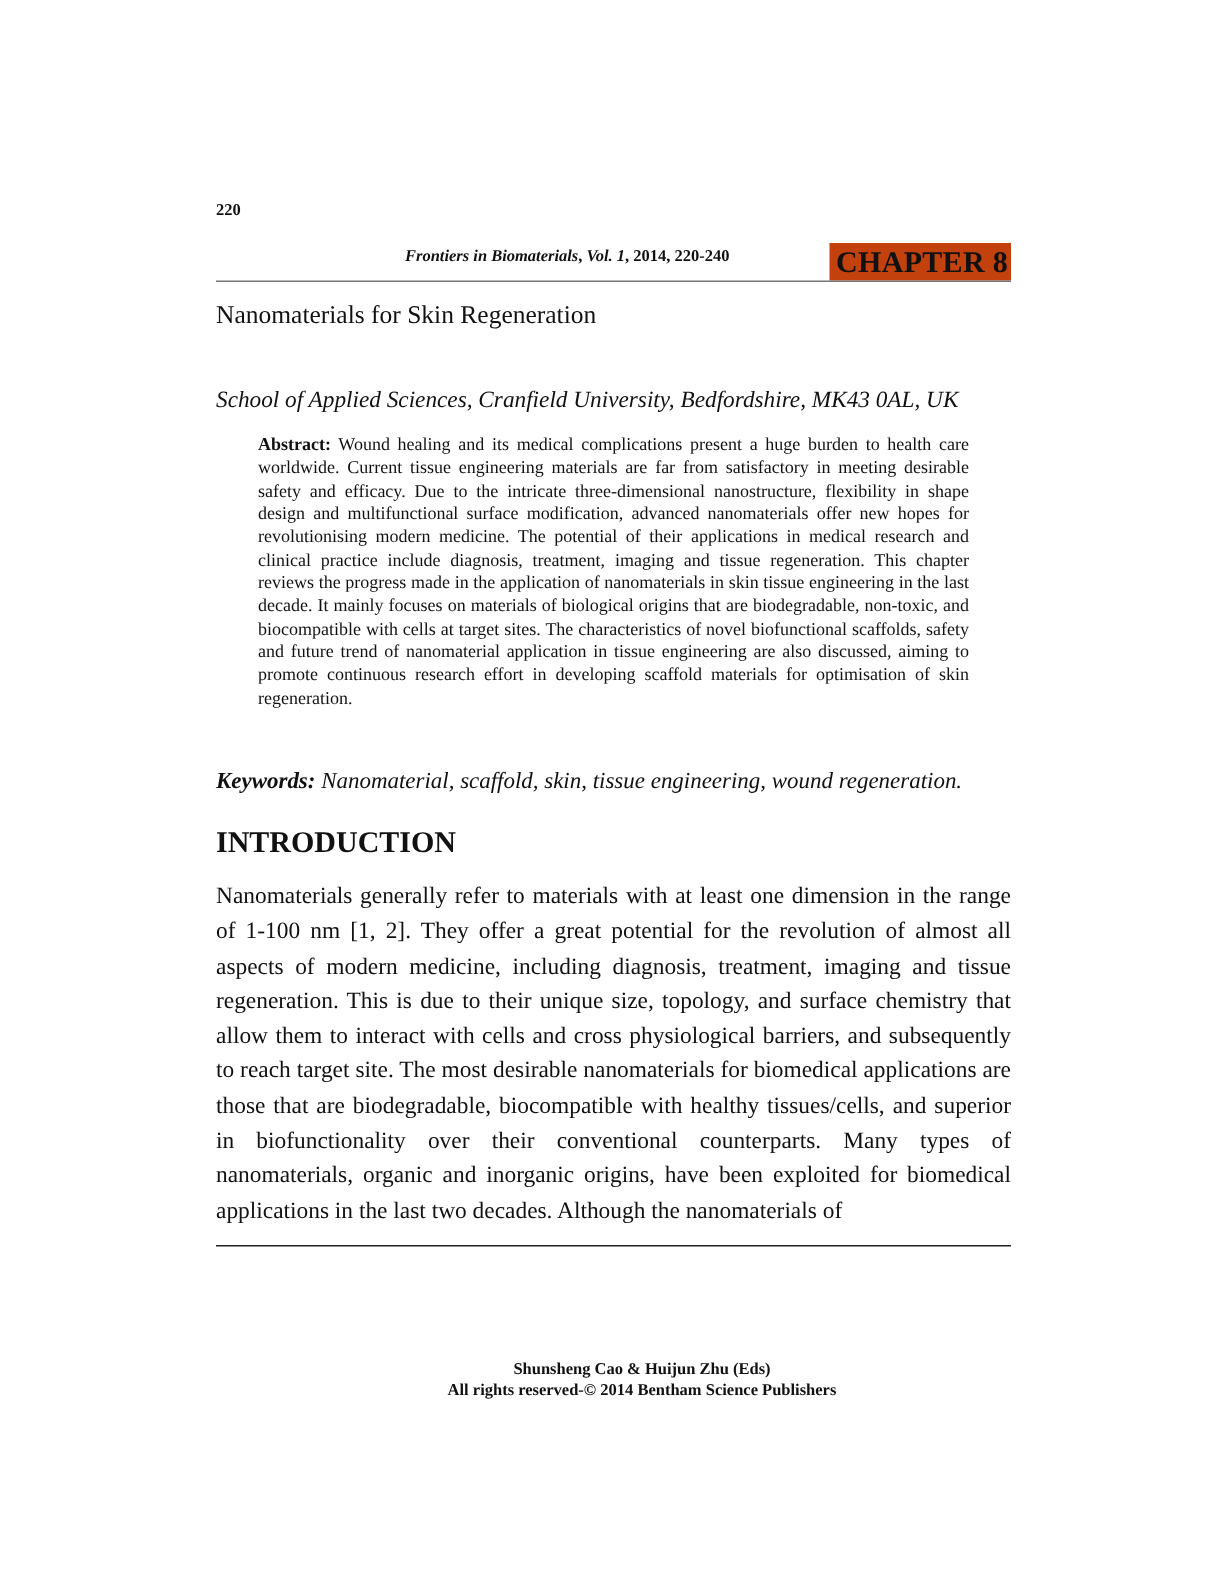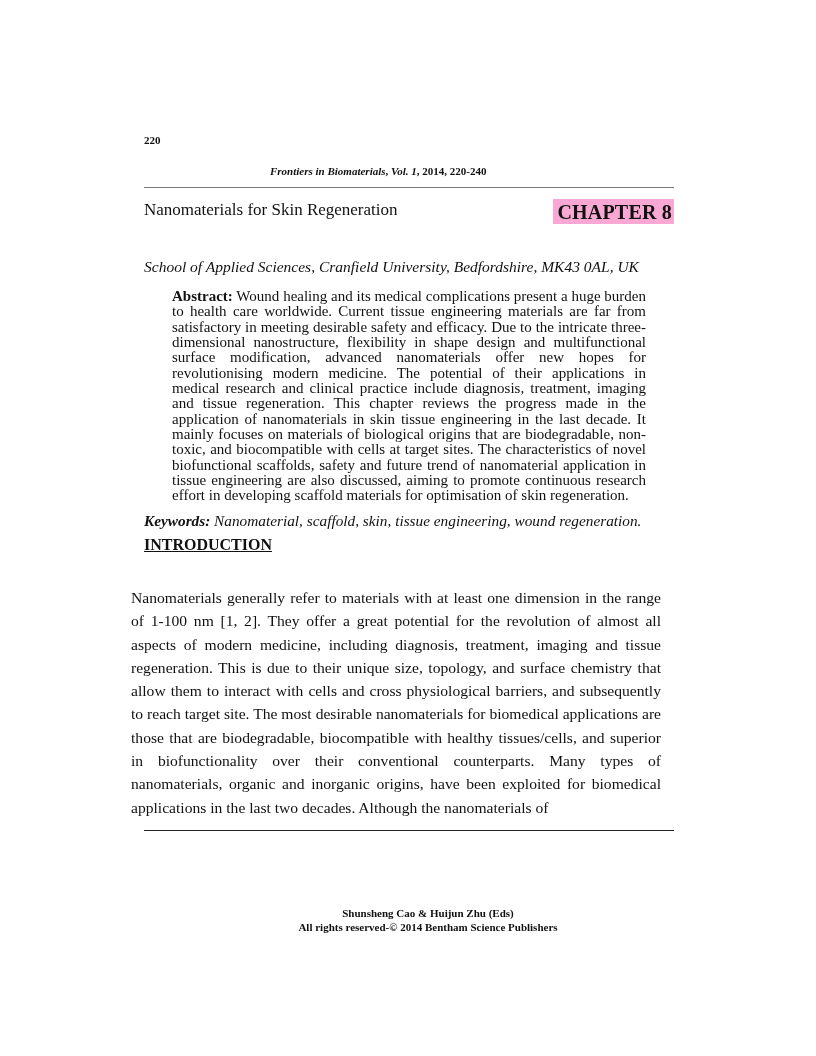--- a/index.html
+++ b/index.html
@@ -3,31 +3,31 @@
   <meta charset="utf-8">
   <style>
     html, body { margin: 0; padding: 0; background: #ffffff; }
     body { width: 816px; height: 1056px; position: relative; font-family: "Liberation Serif", serif; color: #111; }
     .page { position: absolute; left: 0; top: 0; width: 816px; height: 1056px; }
     .abs { position: absolute; }
     .running-head { top: 134px; left: 144px; width: 530px; font-size: 11px; font-weight: bold; }
     .running-head .pnum { position: absolute; left: 0; top: 0; }
     .running-head .journal { position: absolute; left: 126px; top: 0; white-space: nowrap; margin-top: 31px; }
     .running-head .journal i { font-style: italic; }
-    .chapter-box { top: 162px; right: 142px; background: #f9a8d4; font-size: 20px; font-weight: bold; padding: 1px 2px 0 4px; line-height: 24px; letter-spacing: 0.2px; margin-top: 37px; }
+    .chapter-box { top: 162px; right: 142px; background: #c2410c; font-size: 20px; font-weight: bold; padding: 1px 2px 0 4px; line-height: 24px; letter-spacing: 0.2px; }
     .chapter-rule { top: 187px; left: 144px; width: 530px; height: 0; border-top: 1.2px solid #777; }
     .title { top: 200px; left: 144px; font-size: 17px; font-weight: normal; }
     .authors { top: 230px; left: 144px; font-size: 15px; font-weight: bold; }
     .authors sup { font-size: 9px; }
     .affil { top: 258px; left: 144px; font-size: 15.5px; font-style: italic; white-space: nowrap; }
-    .abstract { top: 289px; left: 172px; width: 474px; font-size: 15px; line-height: 15.35px; text-align: justify; }
+    .abstract { top: 289px; left: 172px; width: 474px; font-size: 12px; line-height: 15.35px; text-align: justify; }
     .abstract b { font-weight: bold; }
     .keywords { top: 512px; left: 144px; width: 532px; font-size: 15.3px; white-space: nowrap; font-style: italic; }
-    .intro-heading { top: 536px; left: 144px; font-size: 16px; font-weight: bold; text-decoration: underline; }
-    .body-text { top: 586px; left: 131px; width: 530px; font-size: 15.6px; line-height: 23.3px; text-align: justify; }
+    .intro-heading { top: 551px; left: 144px; font-size: 20px; font-weight: bold; }
+    .body-text { top: 586px; left: 144px; width: 530px; font-size: 15.6px; line-height: 23.3px; text-align: justify; }
     .fn-rule { top: 830px; left: 144px; width: 530px; border-top: 1.2px solid #222; }
     .footnote { top: 837px; left: 144px; width: 530px; font-size: 10.6px; line-height: 14px; text-align: justify; }
     .footnote b { font-weight: bold; }
     .imprint { top: 906px; left: 0; width: 816px; text-align: center; font-size: 11px; font-weight: bold; line-height: 14px; padding-left: 20px; }
   </style>
 </head>
 <body>
 
 <div class="page">
 

